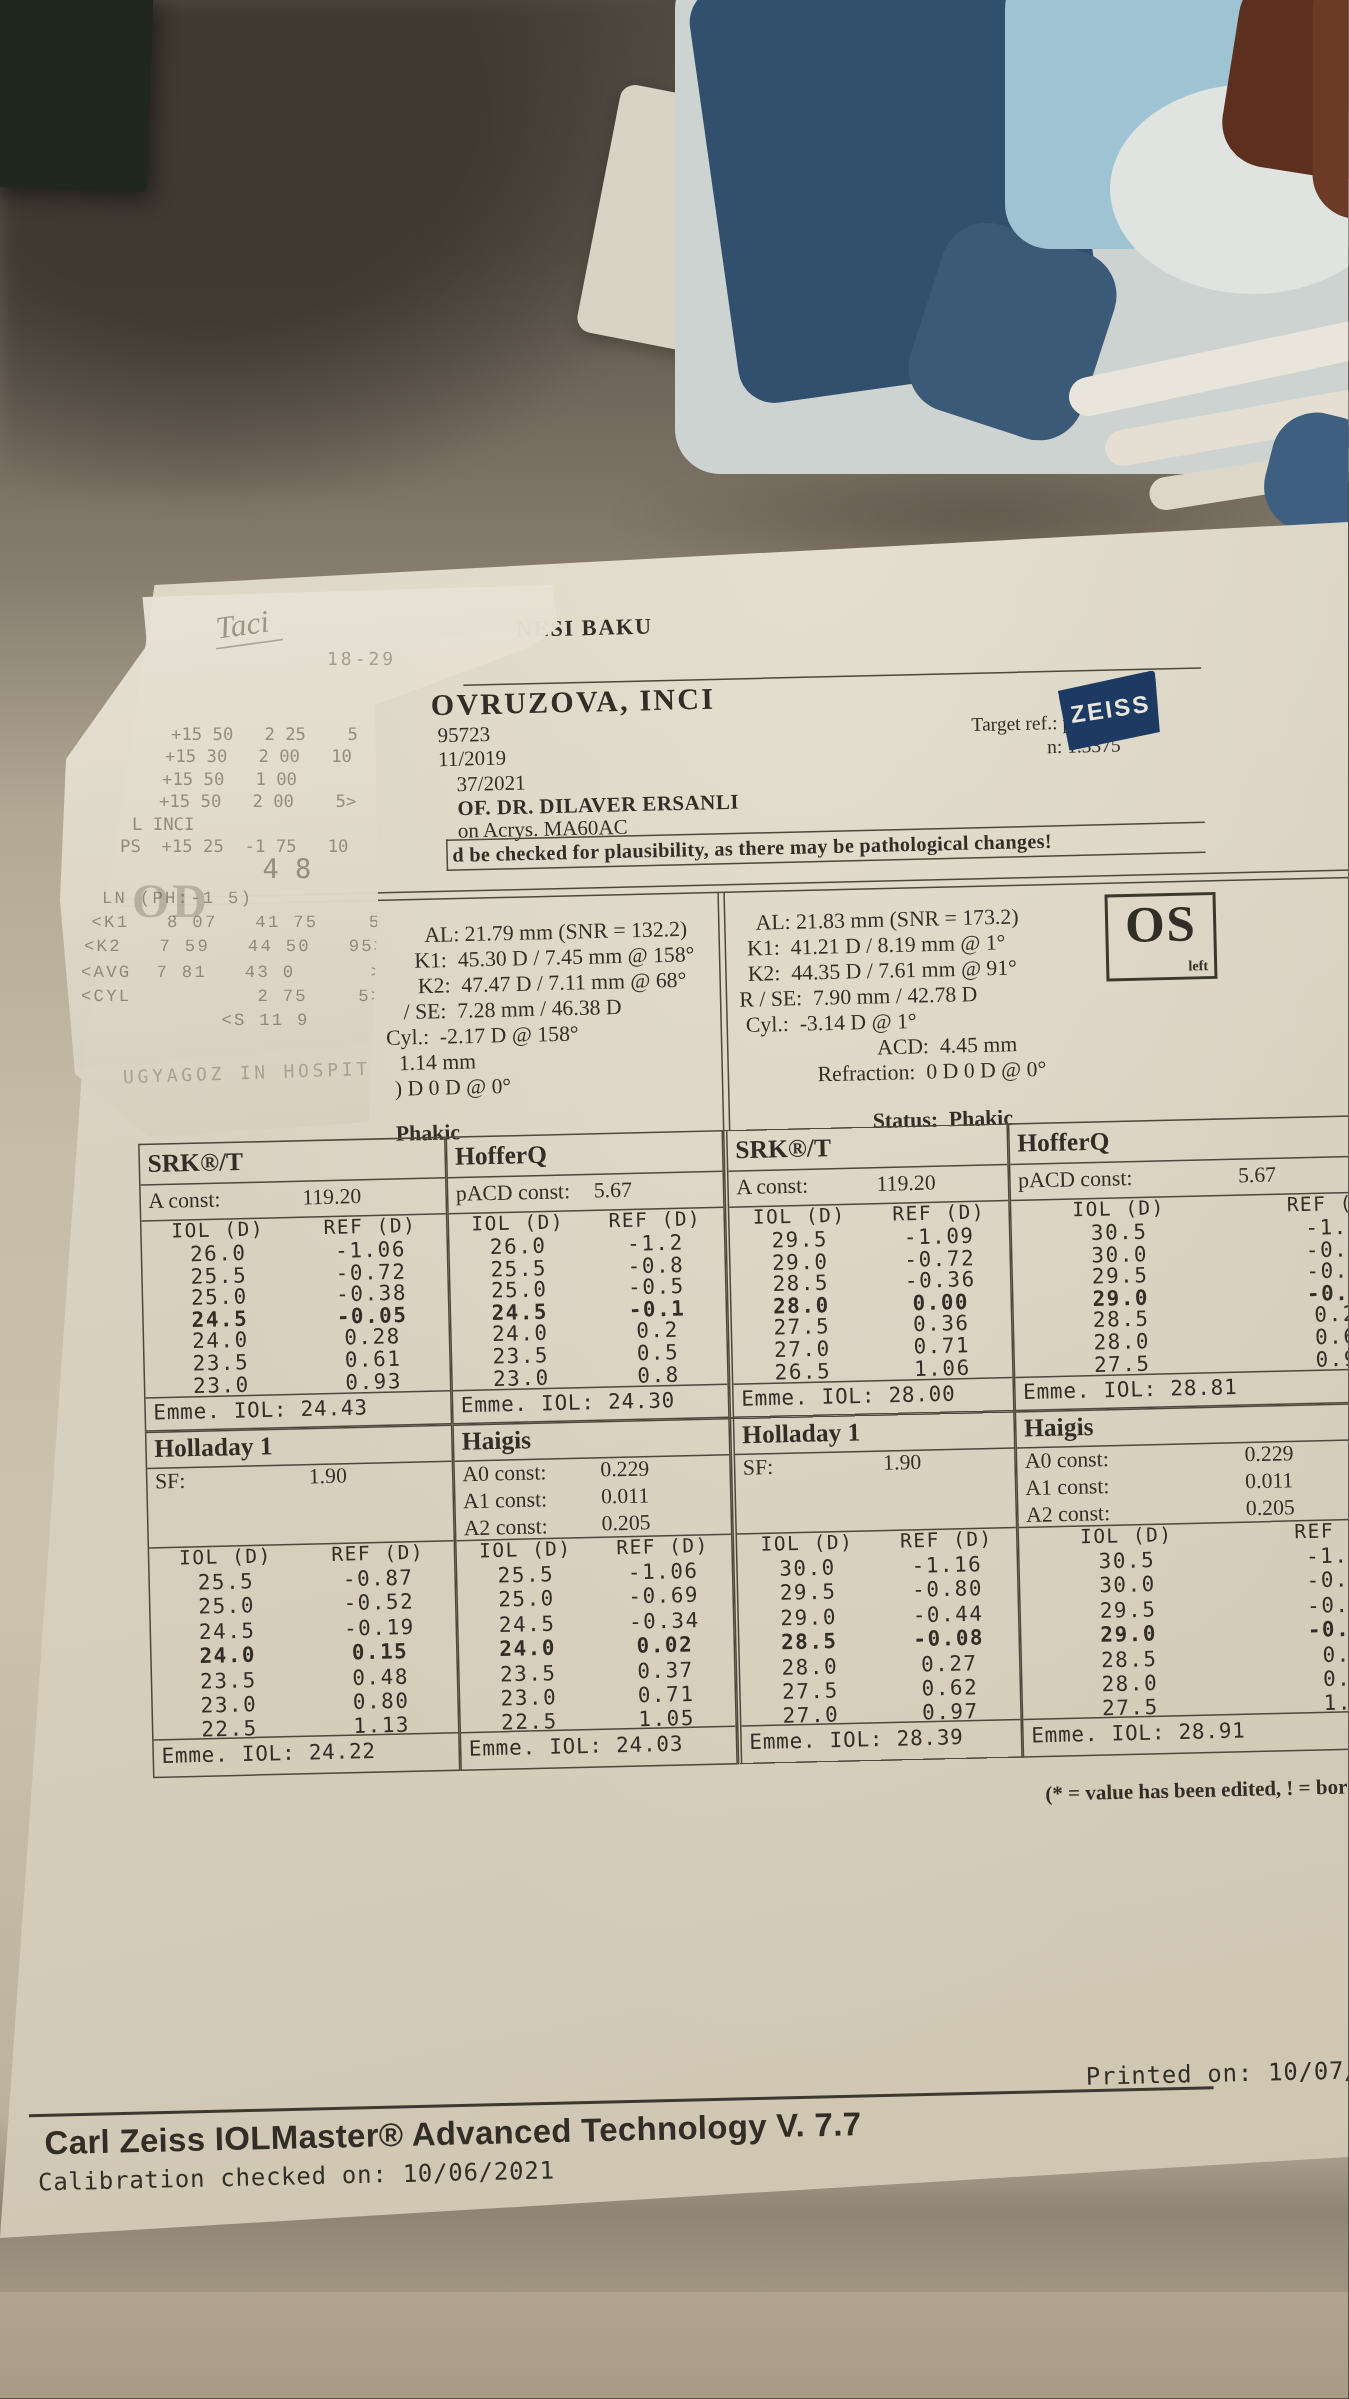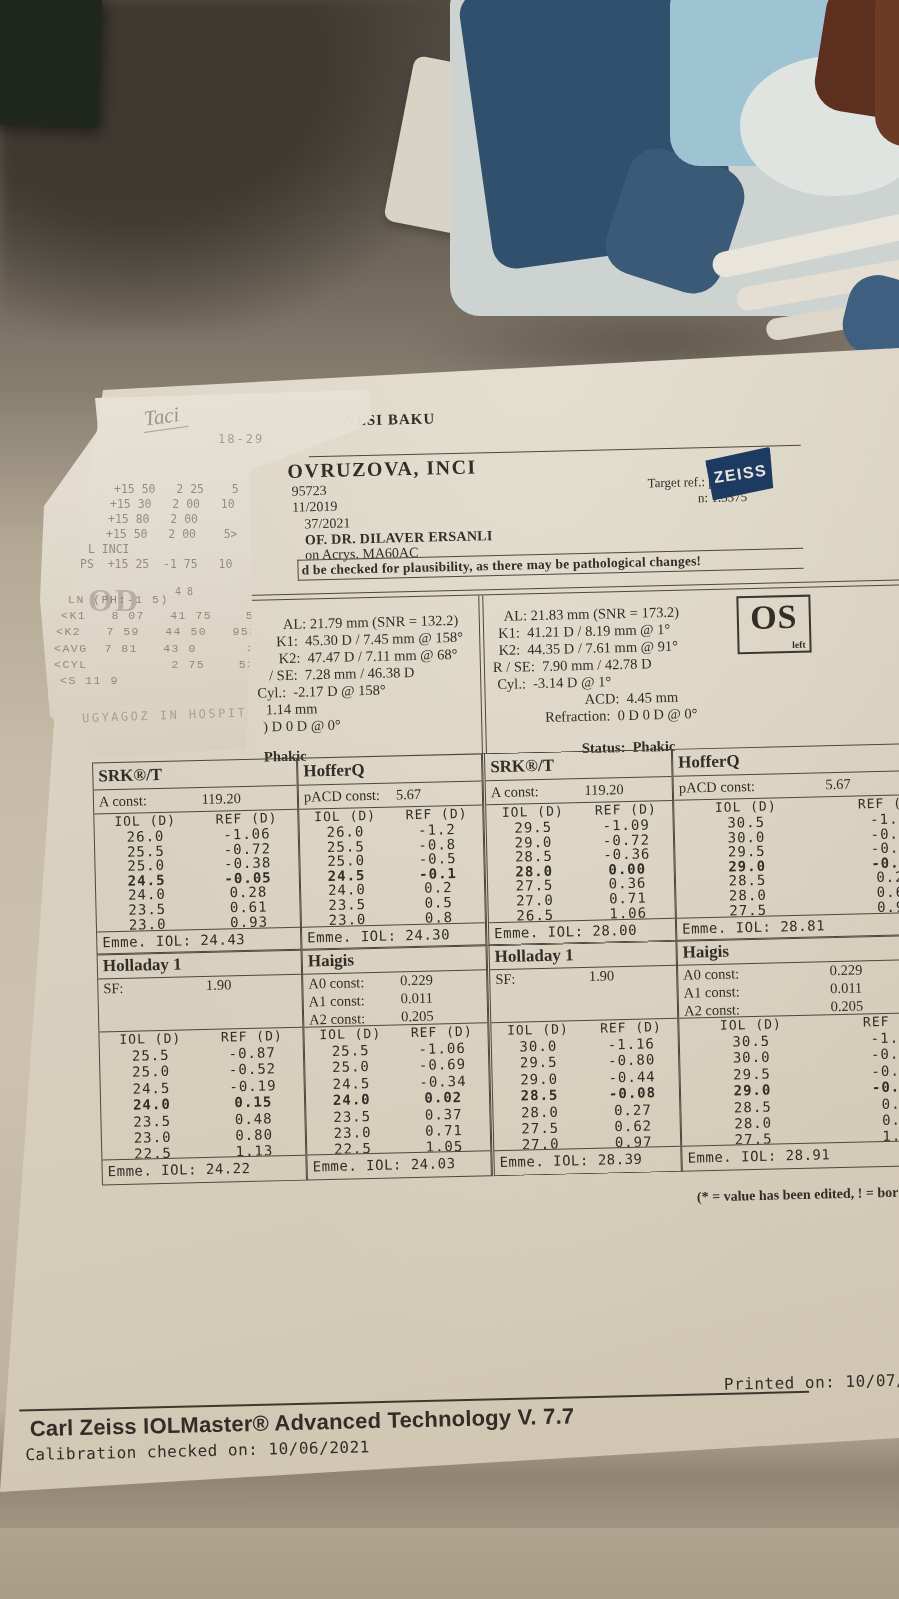--- a/index.html
+++ b/index.html
@@ -107,28 +107,28 @@
     filter:drop-shadow(3px 4px 5px rgba(60,50,40,.30));}
   .hand{font-style:italic;font-size:21px;color:rgba(95,87,73,.55);transform:rotate(-8deg);border-bottom:1.5px solid rgba(95,87,73,.45);padding:0 8px 0 2px;}
   .handnum{font-size:12px;color:rgba(100,92,78,.5);letter-spacing:2px;}
   .r-rows{font-size:11.5px;line-height:15px;color:rgba(100,92,78,.62);white-space:pre;}
   .r-rows .ln:nth-child(1){padding-left:34px;}
   .r-rows .ln:nth-child(2){padding-left:30px;}
   .r-rows .ln:nth-child(3){padding-left:28px;}
   .r-rows .ln:nth-child(4){padding-left:26px;}
   .r-rows .ln:nth-child(5){padding-left:8px;}
   .r-rows .ln:nth-child(6){padding-left:0px;}
-  .r-rows .ln:nth-child(7){padding-left:95px;font-size:10px;margin-top:12px;}
+  .r-rows .ln:nth-child(7){padding-left:95px;font-size:18px;}
   .k-rows{font-size:11.5px;line-height:16.2px;color:rgba(95,88,75,.62);letter-spacing:1.5px;white-space:pre;}
   .k-rows .ln:nth-child(1){padding-left:14px;}
   .k-rows .ln:nth-child(2){padding-left:7px;}
   .k-rows .ln:nth-child(3){padding-left:2px;}
   .k-rows .ln:nth-child(4){padding-left:0px;}
   .k-rows .ln:nth-child(5){padding-left:0px;}
-  .k-rows .ln:nth-child(6){padding-left:6px;}
+  .k-rows .ln:nth-child(6){padding-left:6px;text-align:center;}
   .ghost{font-size:32px;font-weight:bold;color:rgba(80,72,60,.28);letter-spacing:2px;}
   .hosp{font-size:12px;letter-spacing:2.5px;color:rgba(120,112,98,.5);transform:rotate(-2deg);}
 </style>
 </head>
 <body>
 
 <div id="canvas">
 
   <div class="abs dark-corner"></div>
   <div class="abs notebook"></div>
@@ -524,19 +524,19 @@
       <div class="abs foot-mono mono" style="left:645px;top:1001px;">Printed on: 10/07/2021</div>
       <div class="abs" style="left:-60px;top:1019px;width:790px;height:2px;background:#3d382f;"></div>
       <div class="abs device sans" style="left:-50px;top:1026px;">Carl Zeiss IOLMaster® Advanced Technology V. 7.7</div>
       <div class="abs foot-mono mono" style="left:-55px;top:1055px;">Calibration checked on: 10/06/2021</div>
     </div>
   </div>
 
   <div class="abs" id="strip">
     <div class="abs hand ser" style="left:112px;top:18px;">Taci</div>
     <div class="abs handnum mono" style="left:188px;top:46px;">18-29</div>
-    <div class="abs r-rows mono" style="left:50px;top:96px;width:220px;"><div class="ln">+15 50   2 25    5</div><div class="ln">+15 30   2 00   10</div><div class="ln">+15 80   2 00</div><div class="ln">+15 50   2 00    5&gt;</div><div class="ln">L INCI</div><div class="ln">PS  +15 25  -1 75   10</div><div class="ln">4 8</div></div>
+    <div class="abs r-rows mono" style="left:50px;top:96px;width:220px;"><div class="ln">+15 50   2 25    5</div><div class="ln">+15 30   2 00   10</div><div class="ln">+15 50   1 00</div><div class="ln">+15 50   2 00    5&gt;</div><div class="ln">L INCI</div><div class="ln">PS  +15 25  -1 75   10</div><div class="ln">4 8</div></div>
     <div class="abs ghost ser" style="left:58px;top:196px;">OD</div>
     <div class="abs k-rows mono" style="left:24px;top:206px;width:240px;font-family:Liberation Mono, monospace;"><div class="ln">LN (PH:-1 5)</div><div class="ln">&lt;K1   8 07   41 75    5&gt;</div><div class="ln">&lt;K2   7 59   44 50   95&gt;</div><div class="ln">&lt;AVG  7 81   43 0      &gt;</div><div class="ln">&lt;CYL          2 75    5&gt;</div><div class="ln">&lt;S 11 9</div></div>
     <div class="abs hosp mono" style="left:52px;top:322px;">UGYAGOZ IN HOSPITAL</div>
   </div>
 
 </div>
 
 </body></html>

